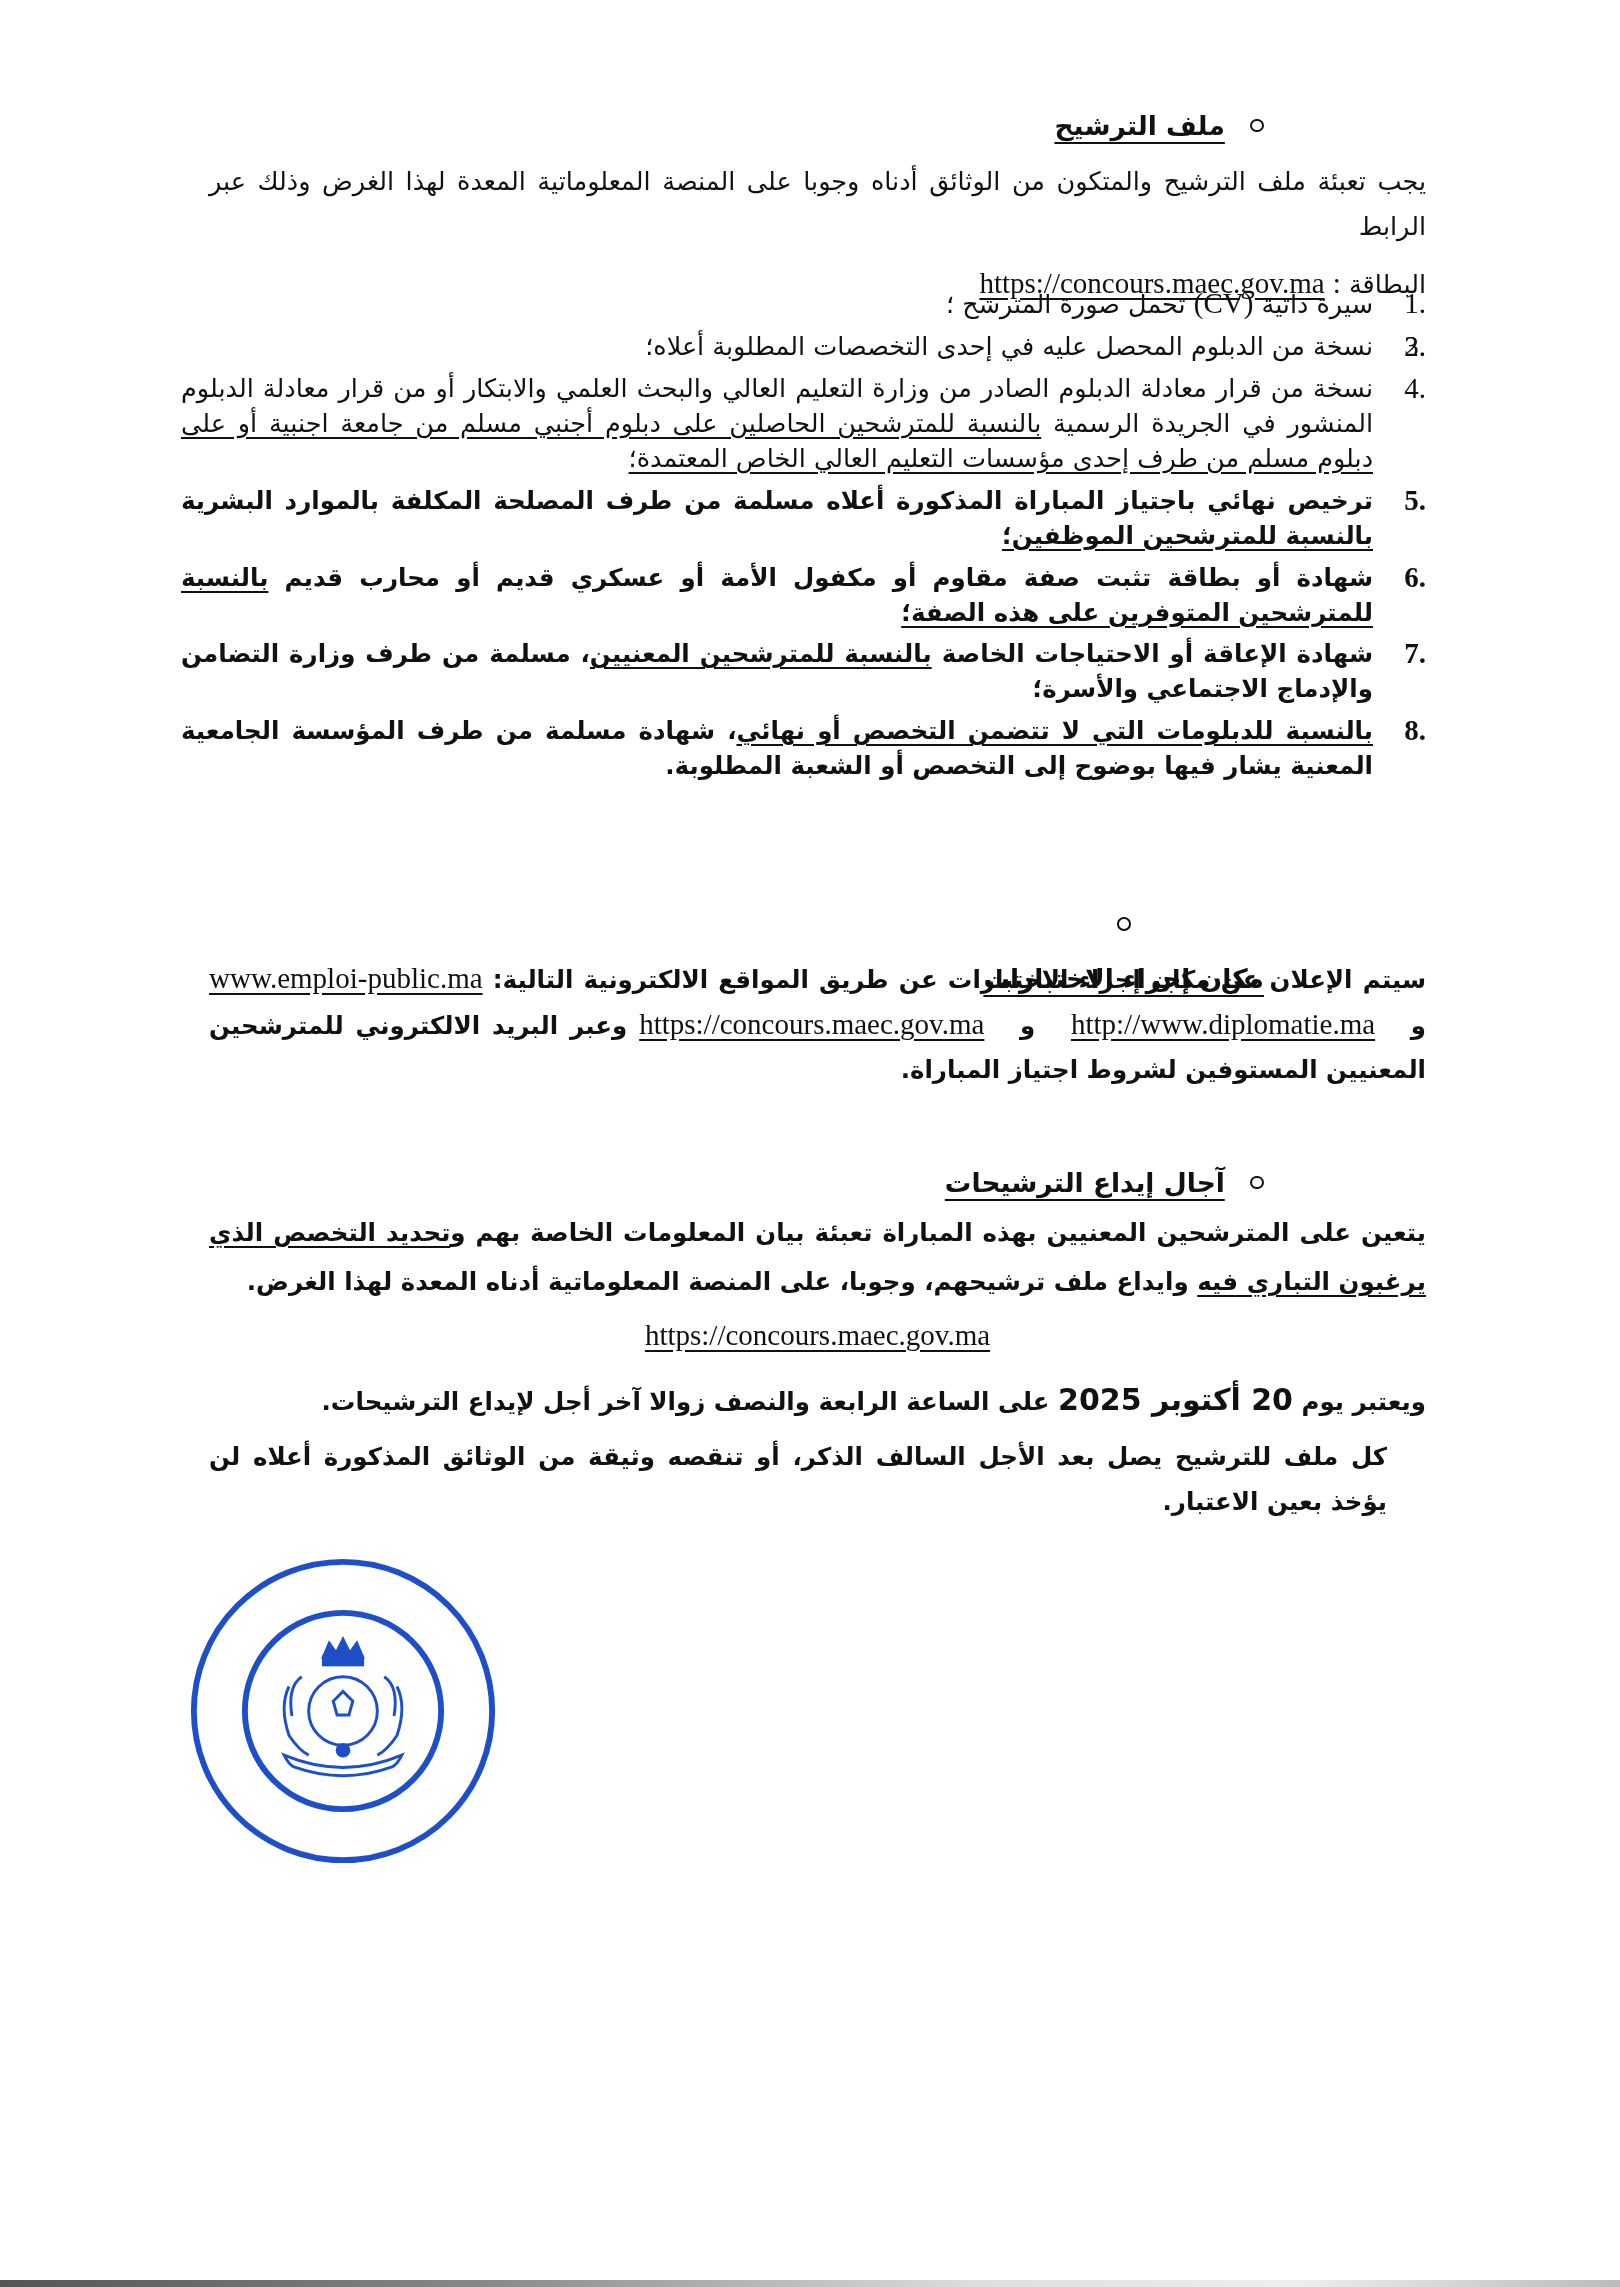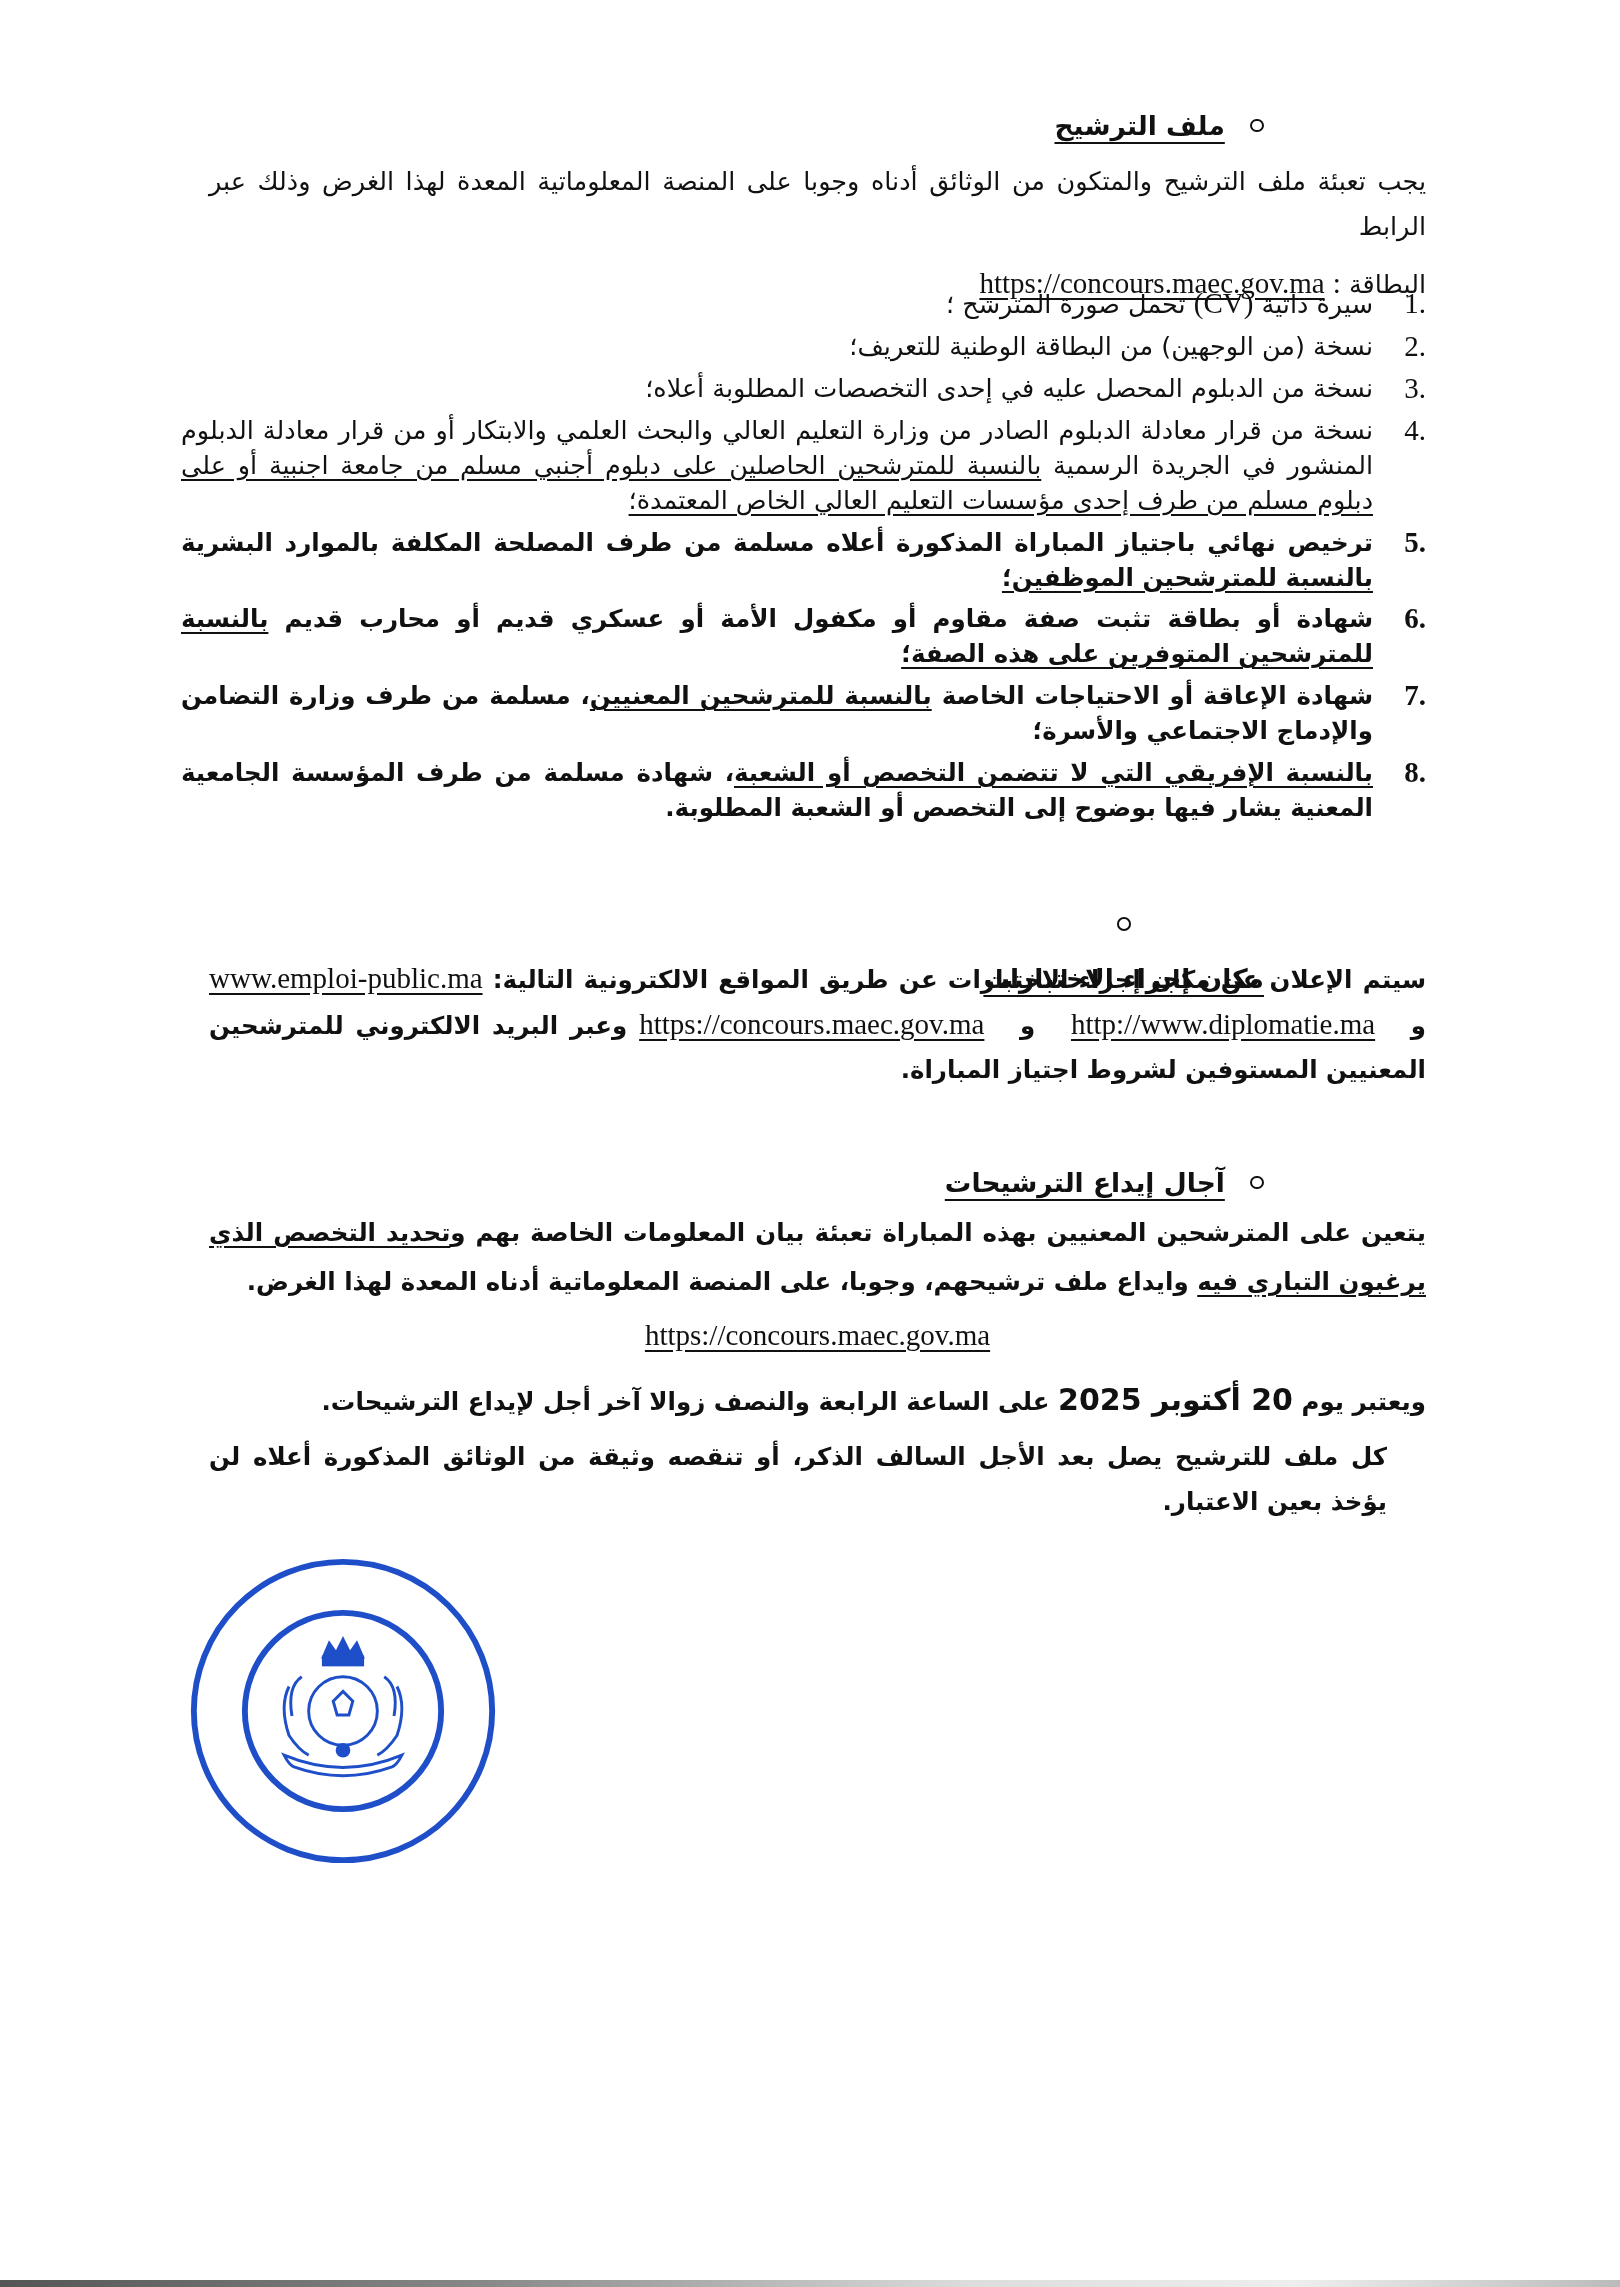--- a/index.html
+++ b/index.html
@@ -58,27 +58,27 @@
     <div style="text-align-last: justify;">يجب تعبئة ملف الترشيح والمتكون من الوثائق أدناه وجوبا على المنصة المعلوماتية المعدة لهذا الغرض وذلك عبر الرابط</div>
     <div style="margin-top:11.8px;">
       <span>البطاقة</span>
       <span class="latin u">https://concours.maec.gov.ma</span>
       <span class="latin">:</span>
     </div>
   </div>
 
   <ol class="docs" id="docs-list">
       <li><span class="num">1.</span><span>سيرة ذاتية  </span><span class="latin">(CV)</span><span> تحمل صورة المترشح ؛</span></li>
-      <li><span class="num">2.</span><span>نسخة (من الوجهين) من البطاقة الوطنية للتعريف؛</span></li>
+      <li><span class="num">2.</span></li>
       <li><span class="num">3.</span><span>نسخة من الدبلوم المحصل عليه في إحدى التخصصات المطلوبة أعلاه؛</span></li>
       <li><span class="num">4.</span><span>نسخة من قرار معادلة الدبلوم الصادر من وزارة التعليم العالي والبحث العلمي والابتكار أو من قرار معادلة الدبلوم المنشور في الجريدة الرسمية </span><span class="u">بالنسبة للمترشحين الحاصلين على دبلوم أجنبي مسلم من جامعة اجنبية أو على دبلوم مسلم من طرف إحدى مؤسسات التعليم العالي الخاص المعتمدة؛</span></li>
       <li class="bold-item"><span class="num">5.</span><span>ترخيص نهائي باجتياز المباراة المذكورة أعلاه مسلمة من طرف المصلحة المكلفة بالموارد البشرية </span><span class="u">بالنسبة للمترشحين الموظفين؛</span></li>
       <li class="bold-item"><span class="num">6.</span><span>شهادة أو بطاقة تثبت صفة مقاوم أو مكفول الأمة أو عسكري قديم أو محارب قديم </span><span class="u">بالنسبة للمترشحين المتوفرين على هذه الصفة؛</span></li>
       <li class="bold-item"><span class="num">7.</span><span>شهادة الإعاقة أو الاحتياجات الخاصة </span><span class="u">بالنسبة للمترشحين المعنيين</span><span>، مسلمة من طرف وزارة التضامن والإدماج الاجتماعي والأسرة؛</span></li>
-      <li class="bold-item"><span class="num">8.</span><span class="u">بالنسبة الإفريقي التي لا تتضمن التخصص أو الشعبة</span><span>، شهادة مسلمة من طرف المؤسسة الجامعية المعنية يشار فيها بوضوح إلى التخصص أو الشعبة المطلوبة.</span></li>
+      <li class="bold-item"><span class="num">8.</span><span class="u">بالنسبة للدبلومات التي لا تتضمن التخصص أو نهائي</span><span>، شهادة مسلمة من طرف المؤسسة الجامعية المعنية يشار فيها بوضوح إلى التخصص أو الشعبة المطلوبة.</span></li>
     </ol>
 
   <div class="heading" style="top:917px;flex-direction:column;">
     <span class="bullet"></span>
     <span class="title">مكان إجراء الاختبارات</span>
   </div>
 
   <div class="para bold-item" style="top:956px; line-height:44px;">
     <span>سيتم الإعلان عن مكان إجراء الاختبارات عن طريق المواقع الالكترونية التالية:</span>
     <span class="latin u" style="font-weight:normal;">www.emploi-public.ma</span>

